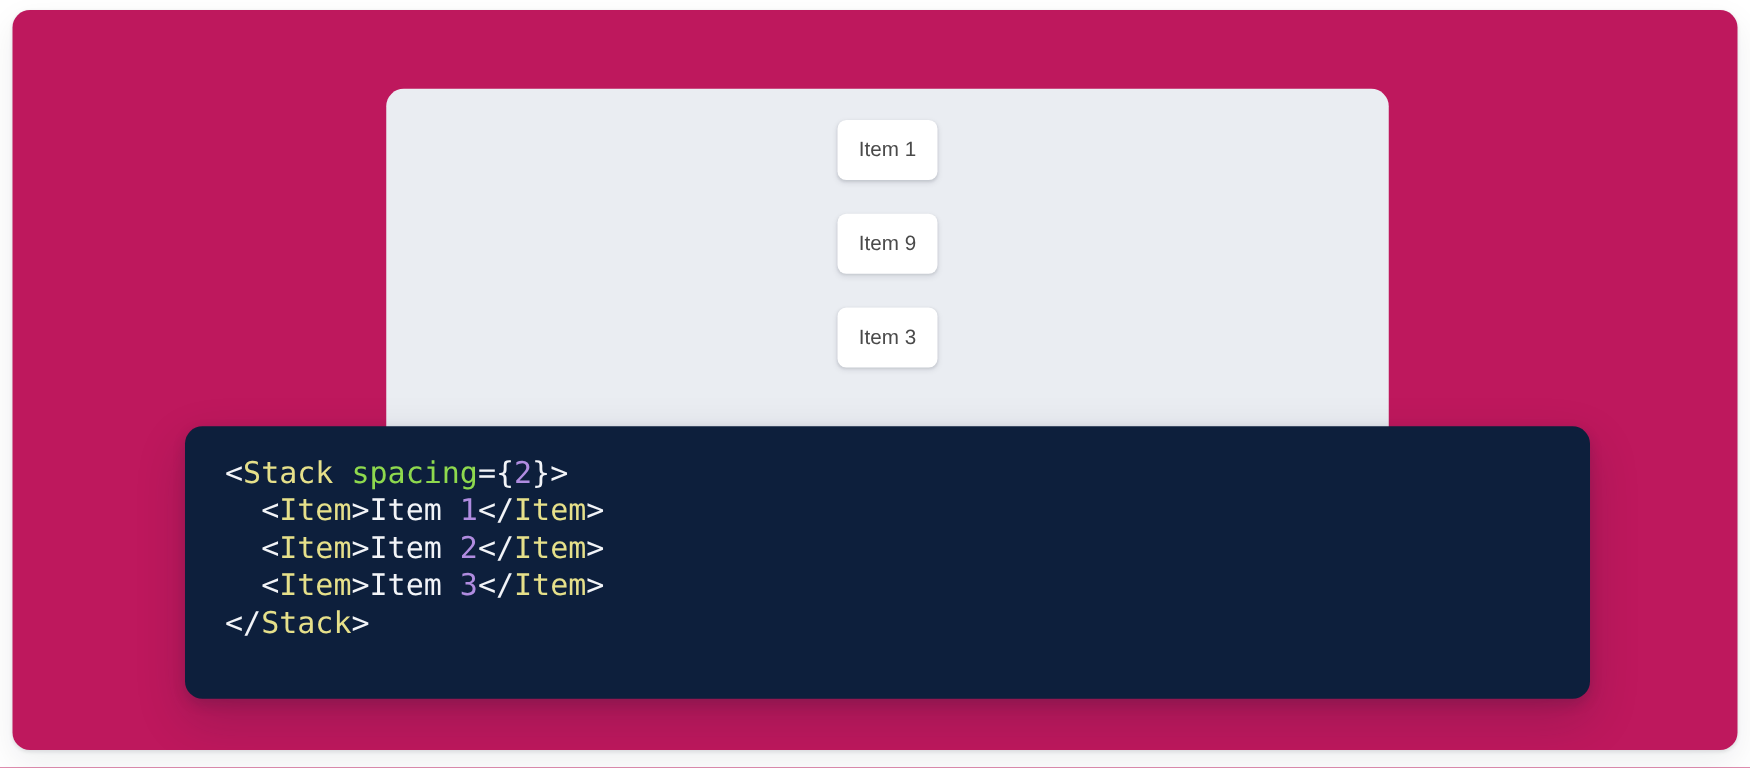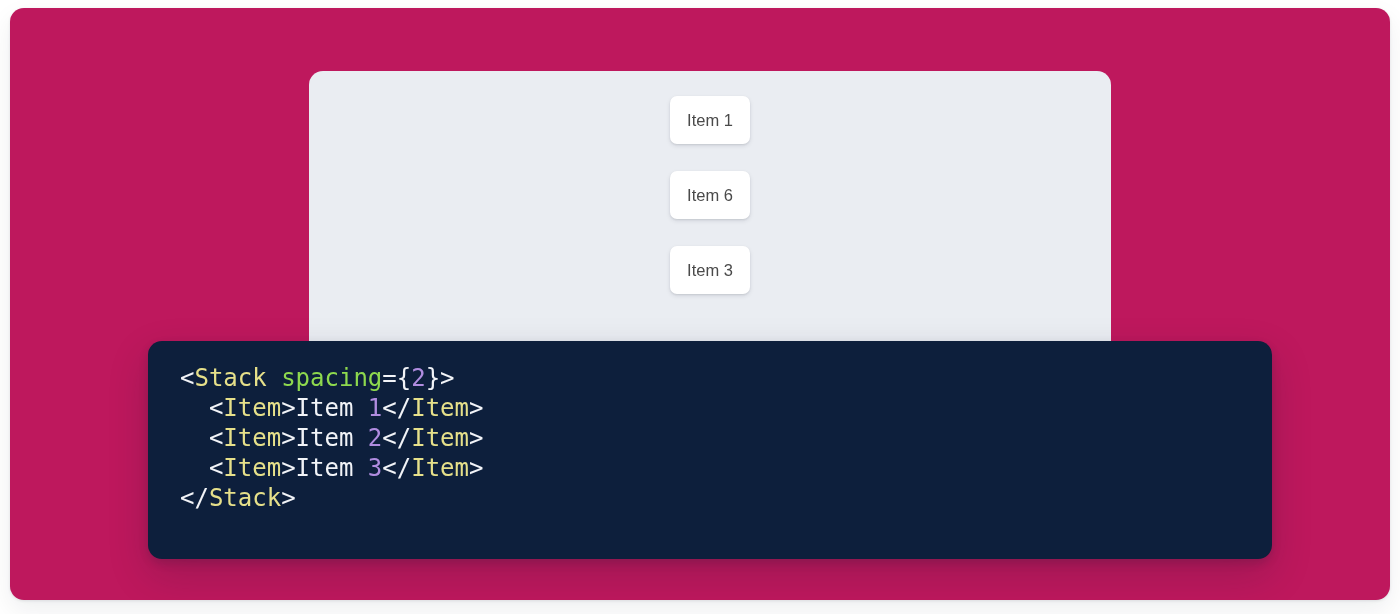--- a/index.html
+++ b/index.html
@@ -106,21 +106,21 @@
 <body>
 
 <div id="page-card">
 
   <div id="preview-panel">
     <div id="stack">
         <div class="stack-item">
           <span>Item 1</span>
         </div>
         <div class="stack-item">
-          <span>Item 6</span>
+          <span>Item 9</span>
         </div>
         <div class="stack-item">
           <span>Item 3</span>
         </div>
       </div>
   </div>
 
   <div id="code-panel">
     <pre id="code-block"><span><span class="tok-punct">&lt;</span><span class="tok-tag">Stack</span><span class="tok-punct"> </span><span class="tok-attr">spacing</span><span class="tok-punct">={</span><span class="tok-num">2</span><span class="tok-punct">}&gt;</span></span>
 <span>  <span class="tok-punct">&lt;</span><span class="tok-tag">Item</span><span class="tok-punct">&gt;</span><span class="tok-text">Item </span><span class="tok-num">1</span><span class="tok-punct">&lt;/</span><span class="tok-tag">Item</span><span class="tok-punct">&gt;</span></span>

